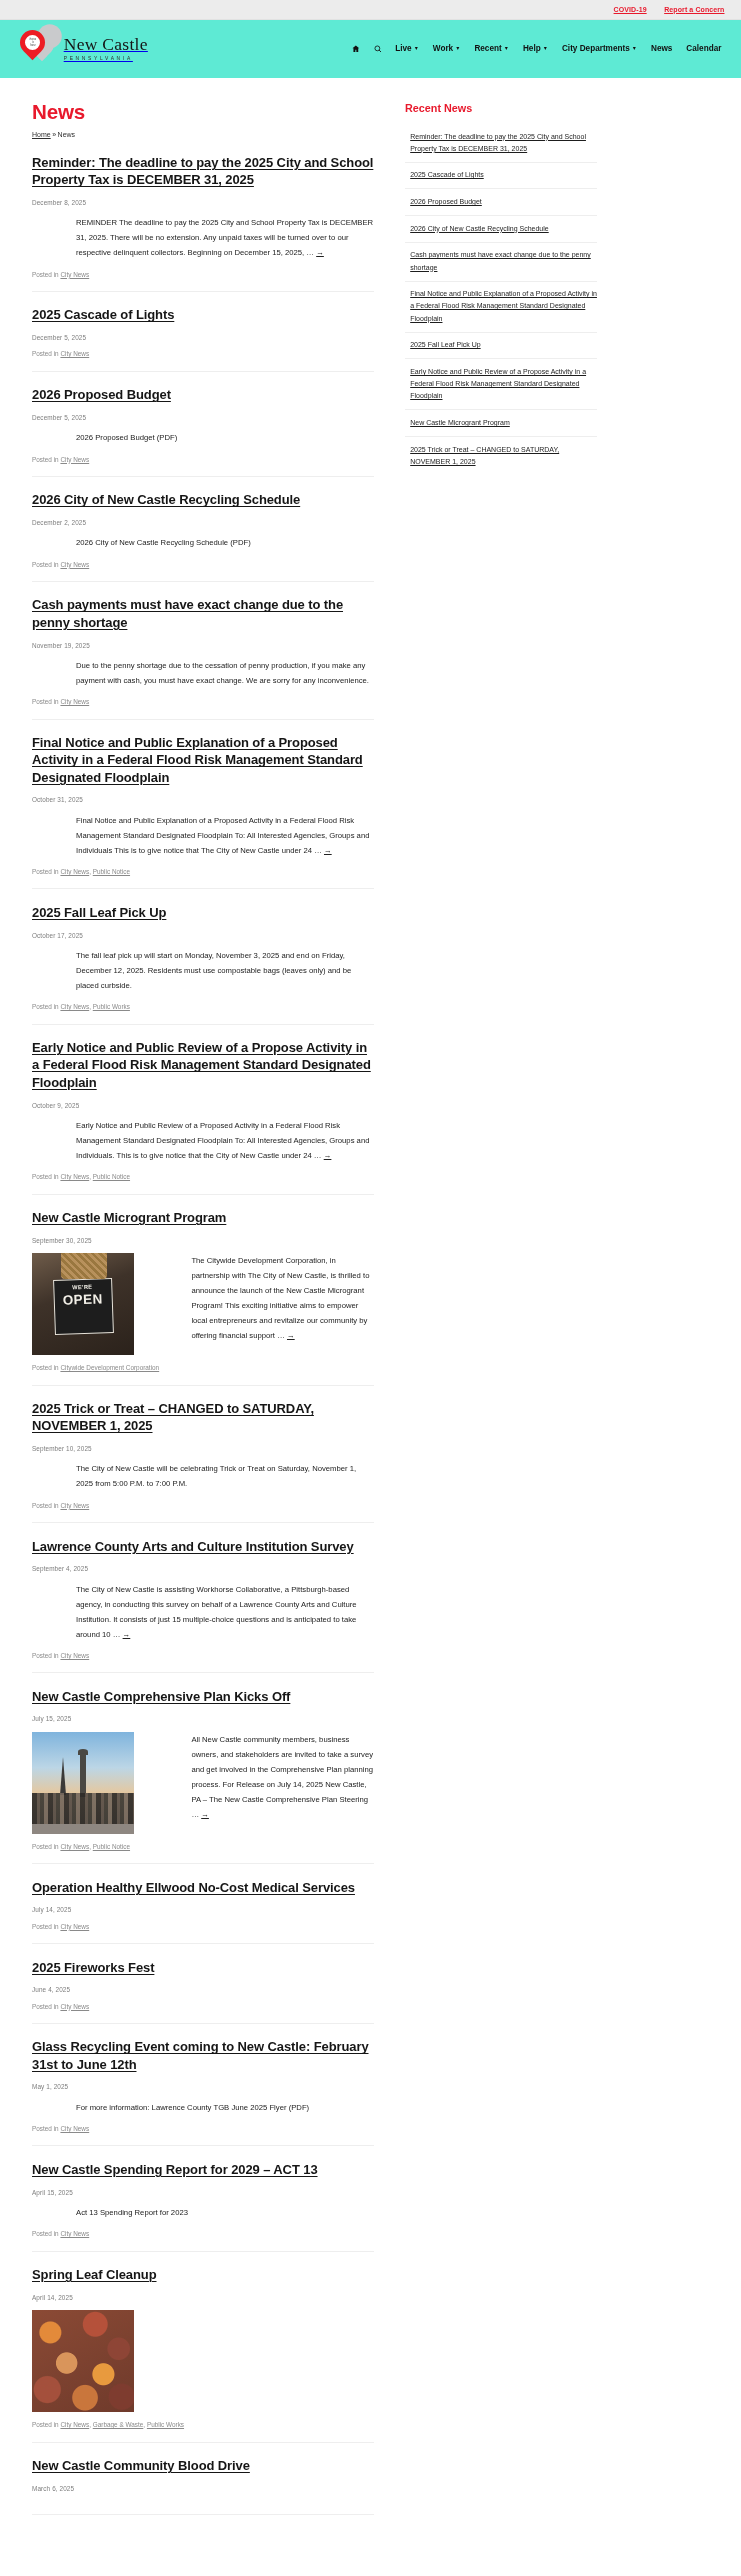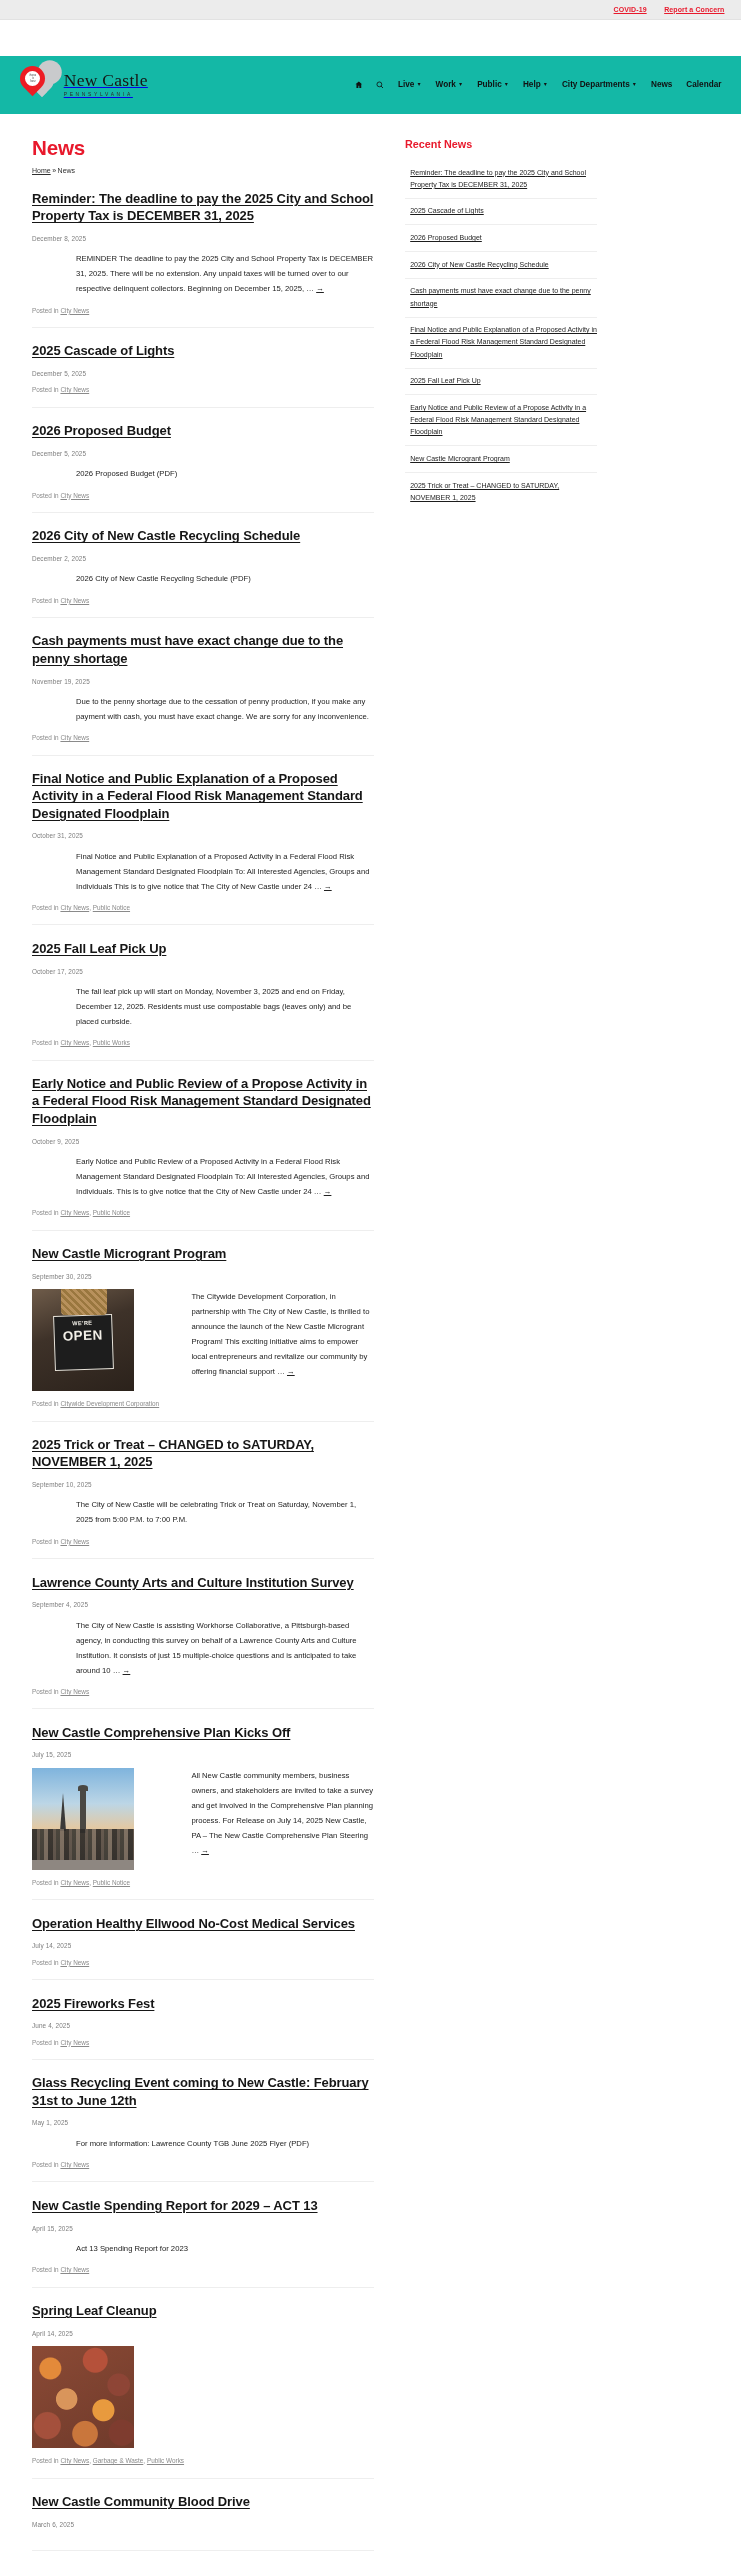--- a/index.html
+++ b/index.html
@@ -27,25 +27,24 @@
     color: #e8192c;
     font-size: 7px;
     font-weight: 700;
     text-decoration: underline;
     letter-spacing: 0.1px;
   }
 
   
   .site-header {
     height: 58px;
-    background: #14b8a6;
+    background: #5eead4;
     display: flex;
     align-items: center;
     padding: 0 17.5px;
-    margin-top: 36px;
   }
   .brand { display: flex; align-items: center; gap: 6.2px; }
   .logo-mark {
     position: relative;
     width: 40px; height: 41px;
     flex: none;
   }
   .logo-heart {
     position: absolute; left: 12.4px; top: 4.1px;
     width: 24px; height: 24px;
@@ -332,21 +331,21 @@
     </a>
     <a href="#">
       <span>Live</span>
       <span class="caret">▼</span>
     </a>
     <a href="#">
       <span>Work</span>
       <span class="caret">▼</span>
     </a>
     <a href="#">
-      <span>Public</span>
+      <span>Recent</span>
       <span class="caret">▼</span>
     </a>
     <a href="#">
       <span>Help</span>
       <span class="caret">▼</span>
     </a>
     <a href="#">
       <span>City Departments</span>
       <span class="caret">▼</span>
     </a>

